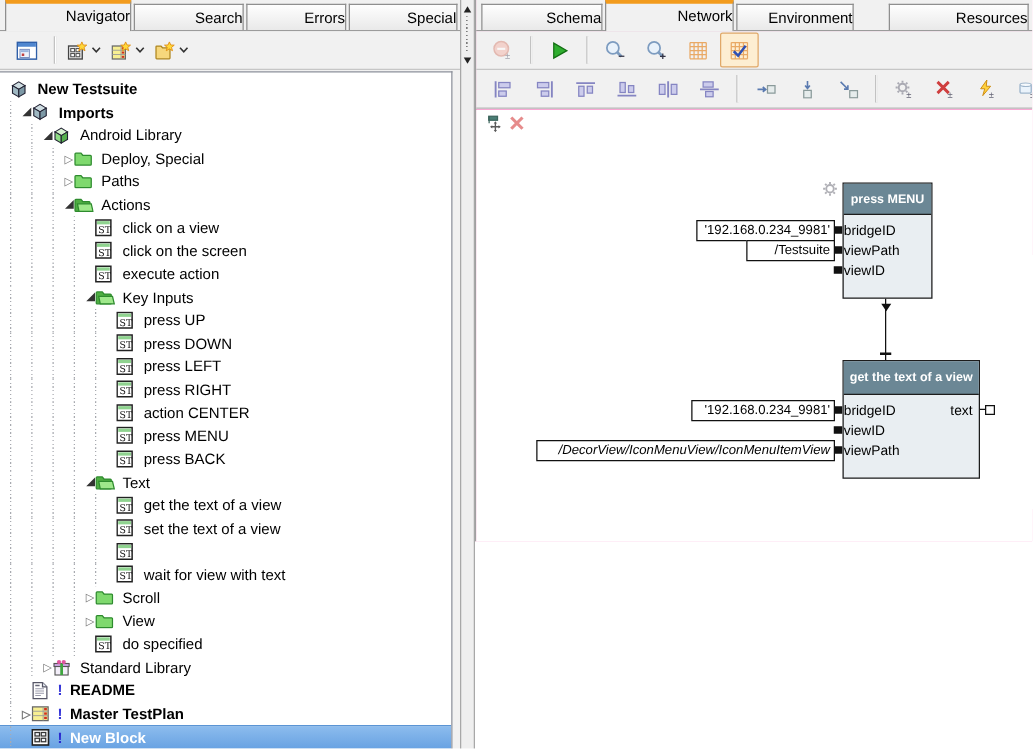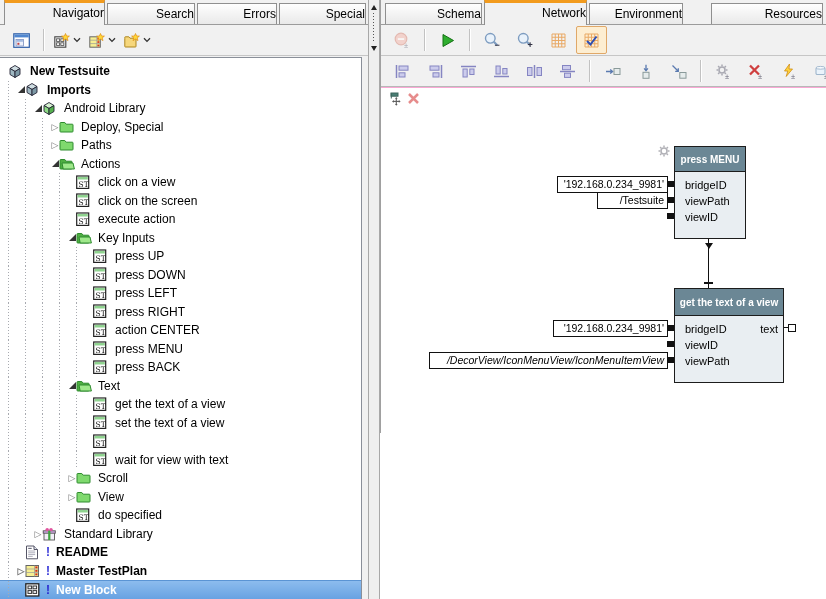--- a/index.html
+++ b/index.html
@@ -57,21 +57,21 @@
   .trow.sel{background:linear-gradient(#8cbcee,#68a2e2);color:#fff;border-top:1px solid #5a94d4;height:17.5px;}
   .trow.sel .texcl{color:#2a2ad0;}
 
   
   .canvas{position:absolute;left:0;top:88px;right:0;bottom:0;background:#fff;}
   .panel-right{border-left:1px solid #a0a0a0;box-sizing:border-box;}
   .dblock{position:absolute;background:var(--block-body);border:1px solid #1c1c1c;box-sizing:border-box;}
   .dhead{background:var(--block-header);color:#fff;font-size:10px;font-weight:bold;
          display:flex;align-items:center;justify-content:center;border-bottom:1px solid #1c1c1c;
          overflow:hidden;white-space:nowrap;}
-  .drow{position:absolute;left:0;right:0;height:16px;line-height:16px;font-size:11px;padding-left:10px;box-sizing:border-box;}
+  .drow{position:absolute;left:0;right:0;height:16px;line-height:16px;font-size:11px;padding-left:0;box-sizing:border-box;}
   .dout{position:absolute;right:5px;top:0;}
   .pin{position:absolute;width:7px;height:6px;background:#111;}
   .outpin{position:absolute;width:6px;height:6px;background:#fff;border:1px solid #111;}
   .outstub{position:absolute;height:1px;background:#111;}
   .ibox{position:absolute;background:#fff;border:1px solid #111;box-sizing:border-box;font-size:10.5px;
         text-align:right;padding:0 3px;line-height:15px;white-space:nowrap;overflow:hidden;}
   .conn-line{position:absolute;width:1px;background:#111;}
   .conn-arrow{position:absolute;width:0;height:0;border-left:4px solid transparent;
               border-right:4px solid transparent;border-top:6px solid #111;}
   .conn-tick{position:absolute;width:9px;height:2px;background:#111;}

